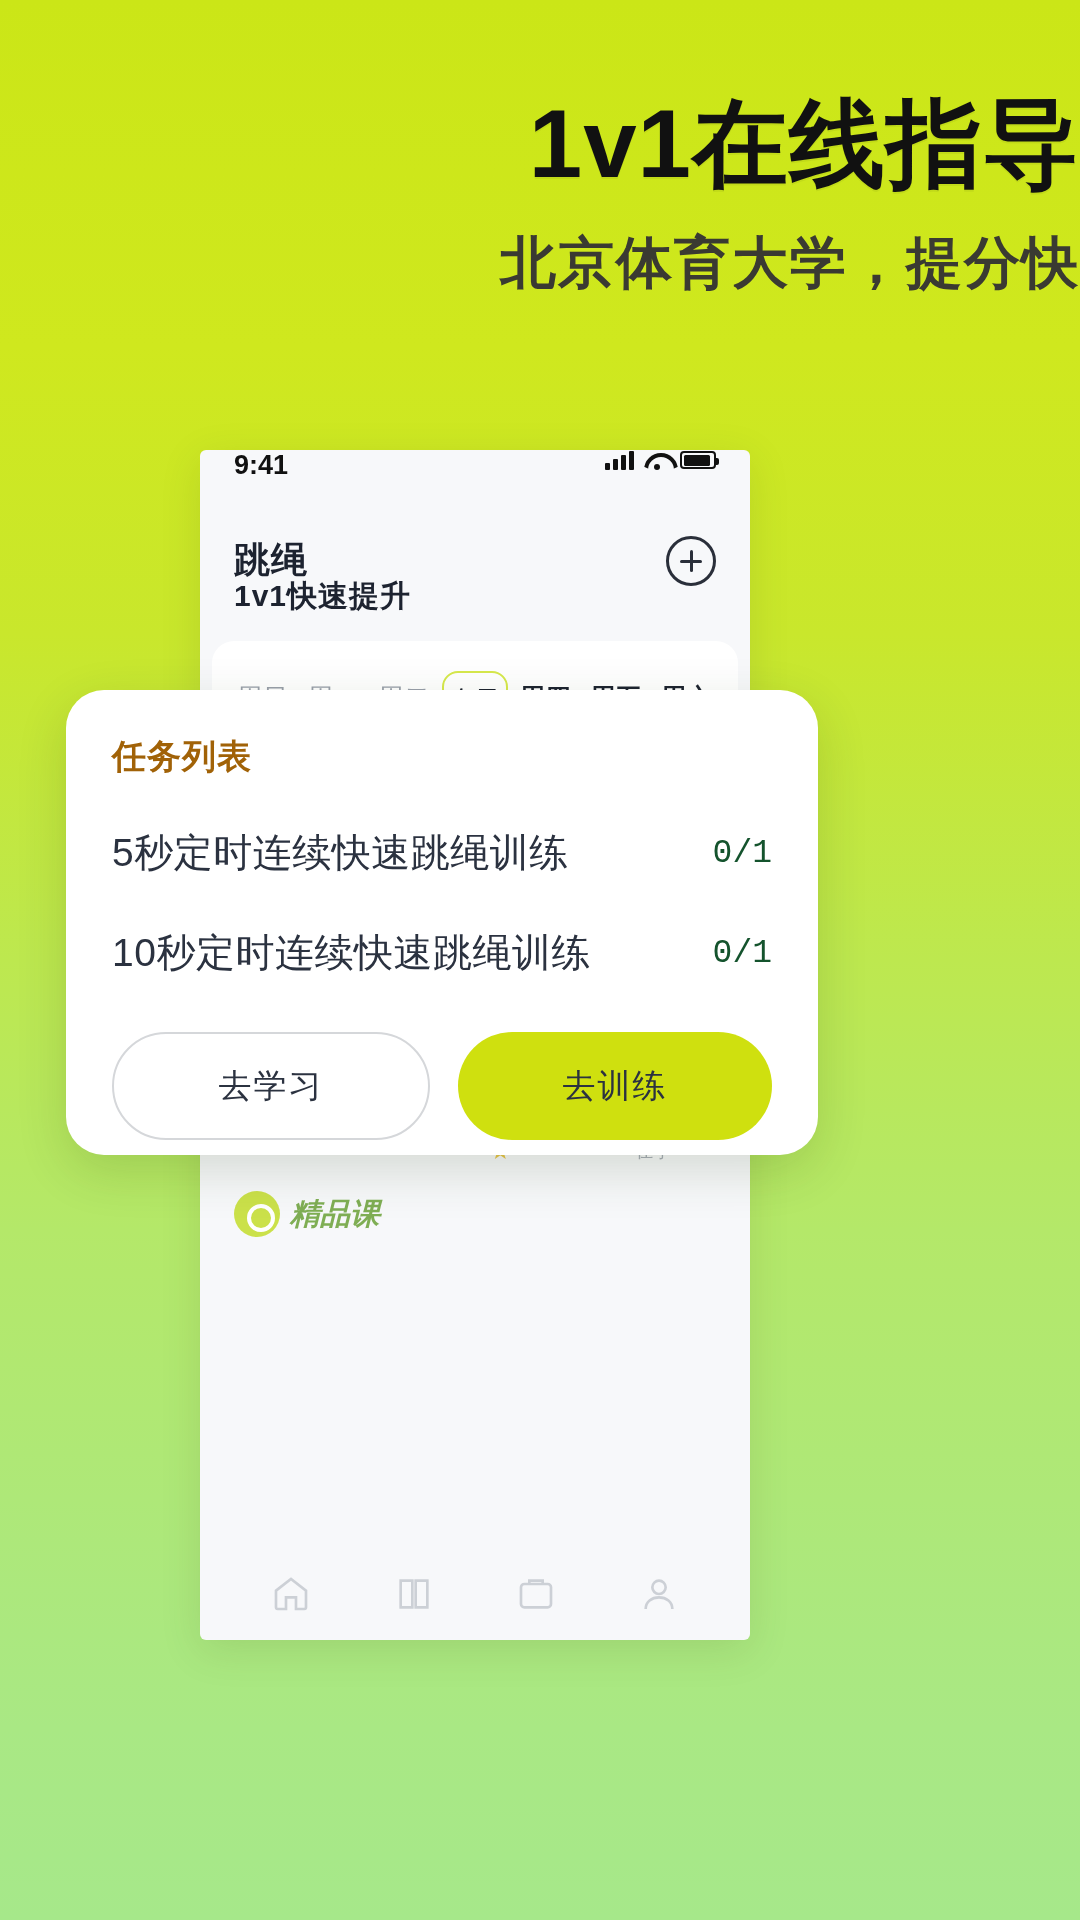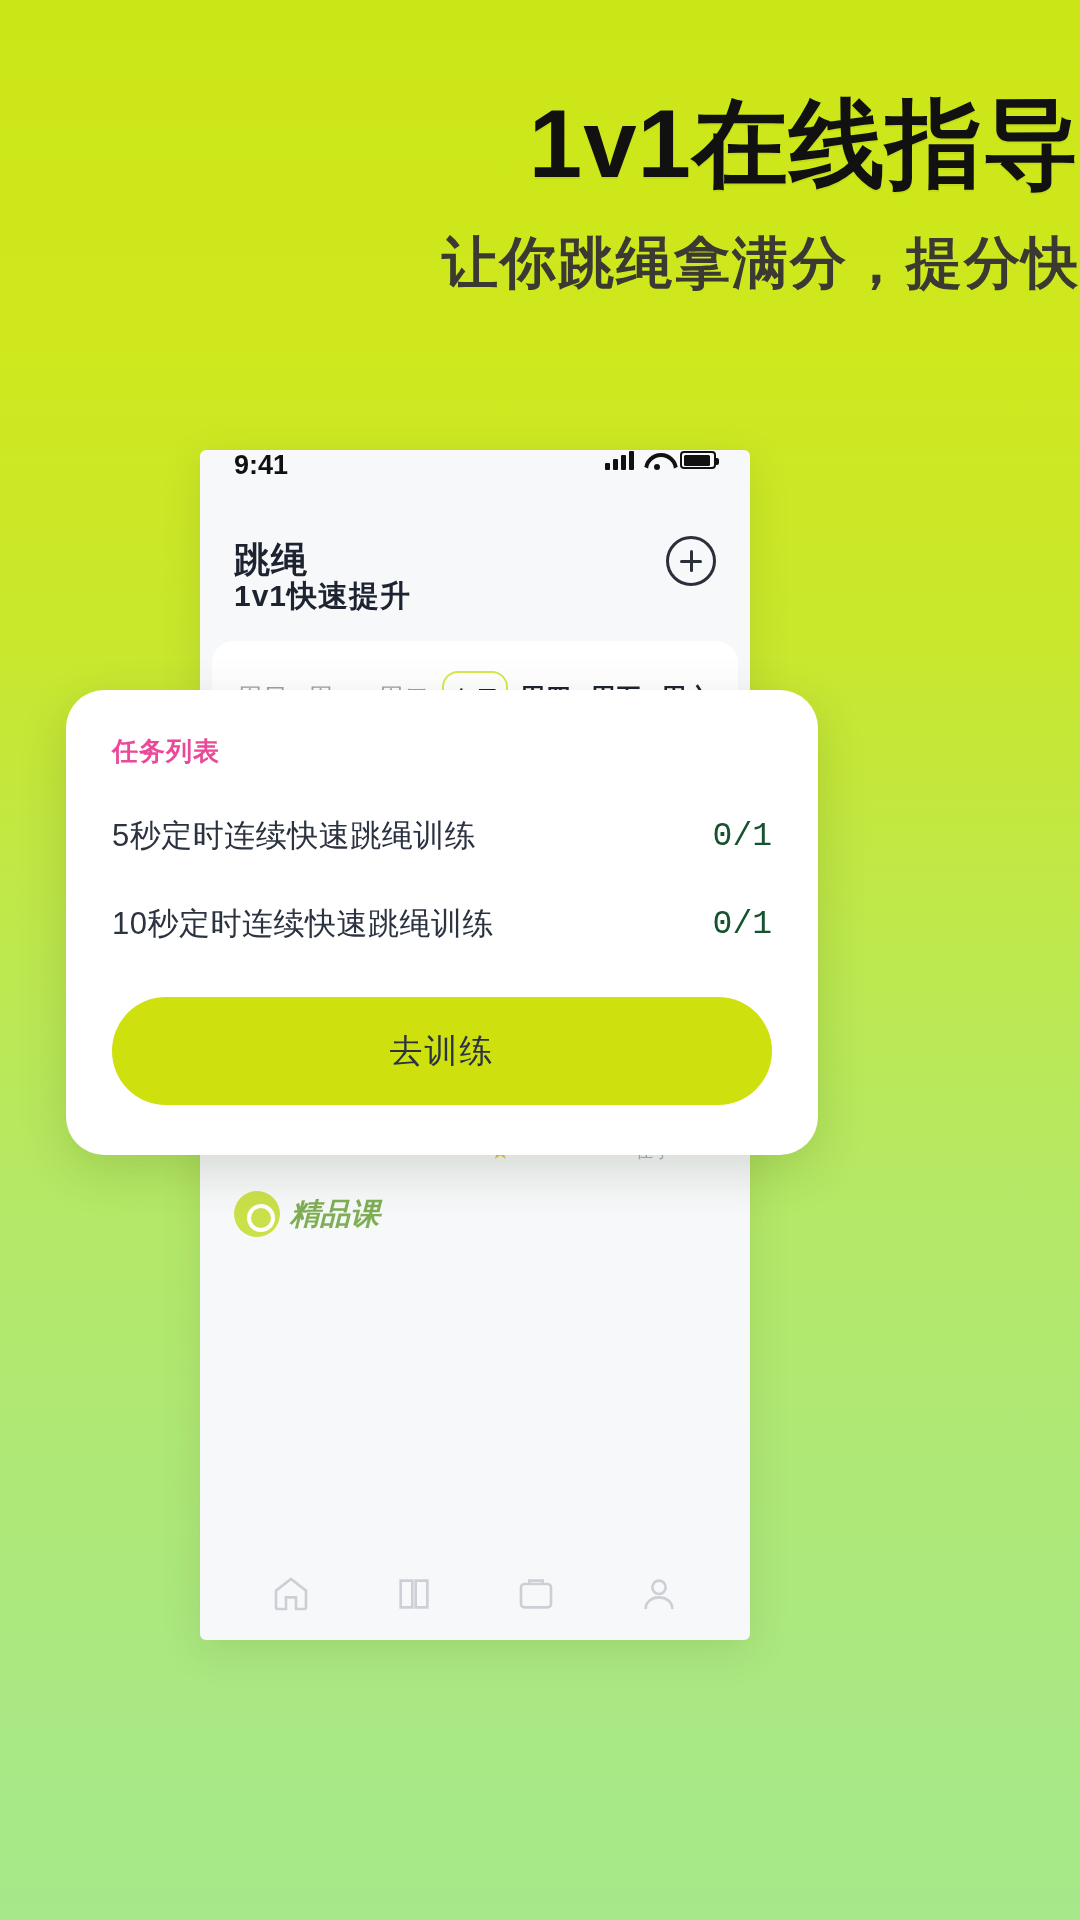--- a/index.html
+++ b/index.html
@@ -137,43 +137,43 @@
   }
   .tabicon { width:42px; height:40px; opacity:.45; }
 
   
   .modal {
     position:absolute; left:66px; top:690px; width:752px; height:465px;
     background:#fff; border-radius:38px;
     box-shadow:0 16px 50px rgba(40,60,10,0.16);
     padding:44px 46px 40px 46px;
   }
-  .modal-title { font-size:26px; font-weight:bold; color:#ec4899; letter-spacing:1px; }
+  .modal-title { font-size:34px; font-weight:bold; color:#a16207; letter-spacing:1px; }
   .task {
     display:flex; align-items:center; justify-content:space-between;
     margin-top:46px;
   }
   .task:first-of-type { margin-top:52px; }
-  .task-name { font-size:31px; color:#2b3240; letter-spacing:.5px; }
+  .task-name { font-size:39px; color:#2b3240; letter-spacing:.5px; }
   .task-count { font-size:33px; color:#14532d;font-family:Liberation Mono, monospace; }
   .modal-actions { display:flex; gap:28px; margin-top:52px; }
   .btn {
     flex:1; height:108px; border-radius:56px; display:flex;
     align-items:center; justify-content:center;
     font-size:33px; letter-spacing:2px;
   }
   .btn.ghost { border:2px solid #d5d7da; color:#2b3240; background:#fff; }
   .btn.primary { background:#cfe00f; color:#2b3240; font-weight:500; }
 </style>
 </head>
 <body>
 
 <div class="promo">
   <div class="promo-title">1v1在线指导</div>
-  <div class="promo-sub">让你跳绳拿满分，提分快</div>
+  <div class="promo-sub">北京体育大学，提分快</div>
 </div>
 
 <div class="phone">
 
   <div class="statusbar">
     <span>9:41</span>
     <span class="status-icons">
       <span class="sig">
           <i></i>
           <i></i>
@@ -309,15 +309,16 @@
     <span class="task-name">5秒定时连续快速跳绳训练</span>
     <span class="task-count">0/1</span>
   </div>
 
   <div class="task">
     <span class="task-name">10秒定时连续快速跳绳训练</span>
     <span class="task-count">0/1</span>
   </div>
 
   <div class="modal-actions">
+    <div class="btn ghost">去学习</div>
     <div class="btn primary">去训练</div>
   </div>
 </div>
 
 </body></html>

